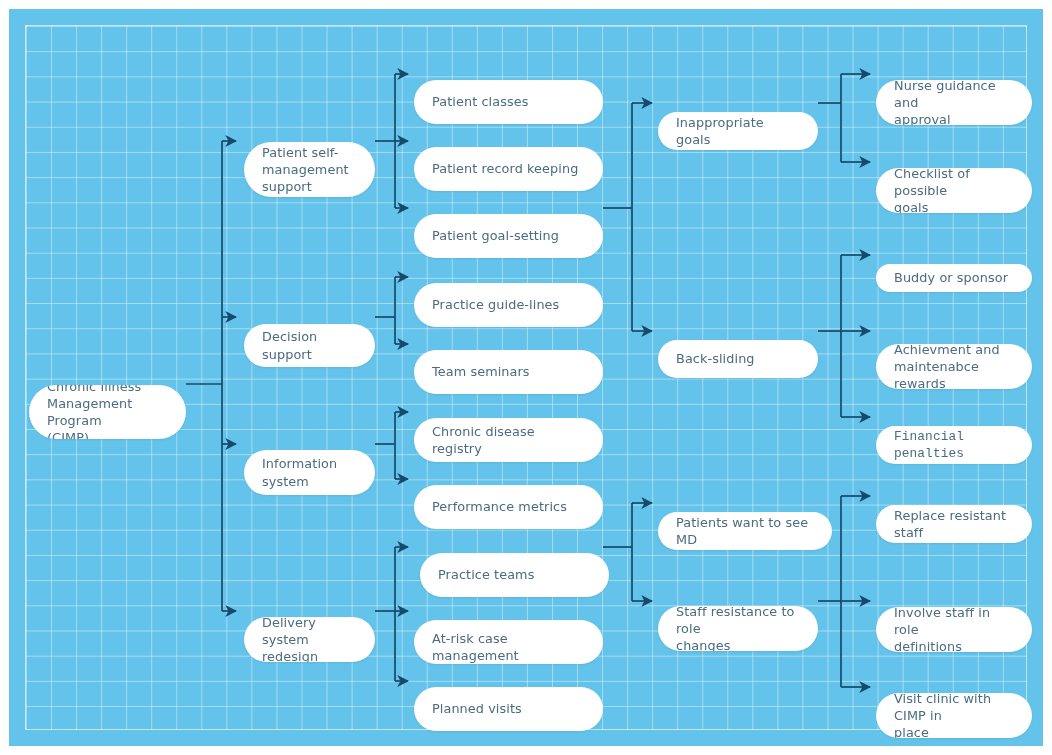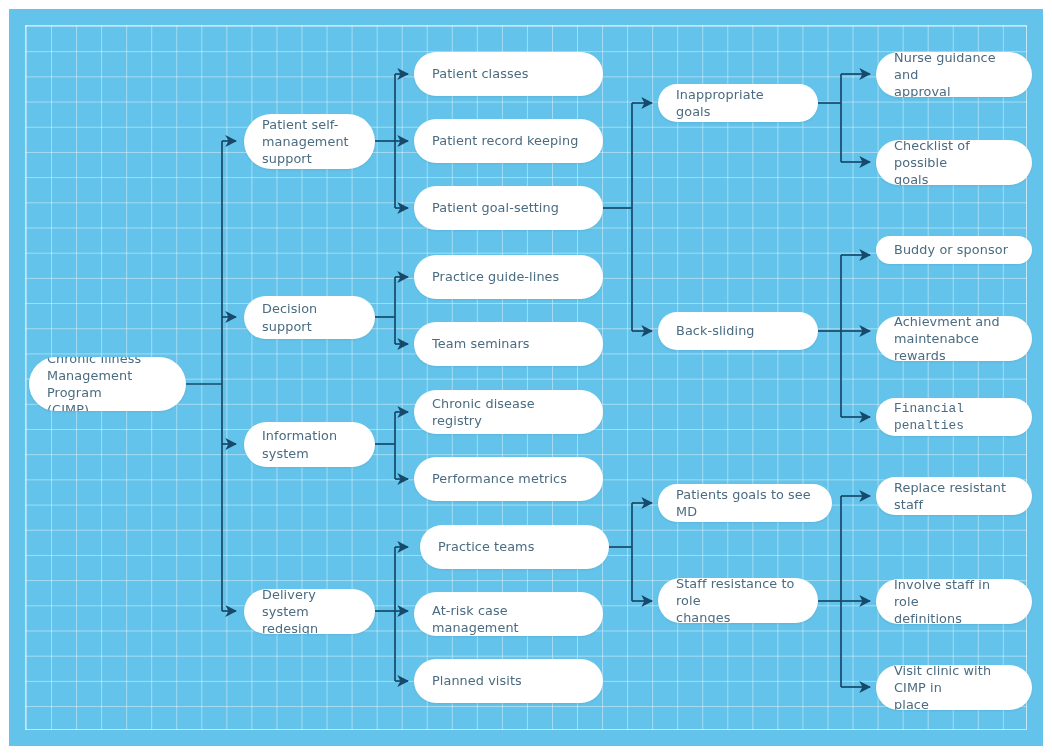--- a/index.html
+++ b/index.html
@@ -60,20 +60,21 @@
     box-sizing: border-box;
     display: flex;
     align-items: center;
     color: #4a6b80;
     font-size: 12.8px;
     line-height: 1.33;
     letter-spacing: 0.1px;
     padding: 0 18px;
     box-shadow: 0 1px 2px rgba(20,70,100,0.10);
     overflow: hidden;
+    margin-top: 28px;
   }
   .node .label {
     display: block;
     width: 100%;
     white-space: pre-line;
   }
   .node.root {
     color: #4a6b80;
   }
 </style>
@@ -205,21 +206,21 @@
     <span class="label">Planned visits</span>
   </div>
 
   <div class="node" style="left:658px; top:84px; width:160px; height:38px;">
     <span class="label">Inappropriate goals</span>
   </div>
   <div class="node" style="left:658px; top:312px; width:160px; height:38px;">
     <span class="label">Back-sliding</span>
   </div>
   <div class="node" style="left:658px; top:484px; width:174px; height:38px;">
-    <span class="label">Patients goals to see MD</span>
+    <span class="label">Patients want to see MD</span>
   </div>
   <div class="node" style="left:658px; top:578px; width:160px; height:45px;">
     <span class="label">Staff resistance to role
 changes</span>
   </div>
 
   <div class="node" style="left:876px; top:52px; width:156px; height:45px;">
     <span class="label">Nurse guidance and
 approval</span>
   </div>

